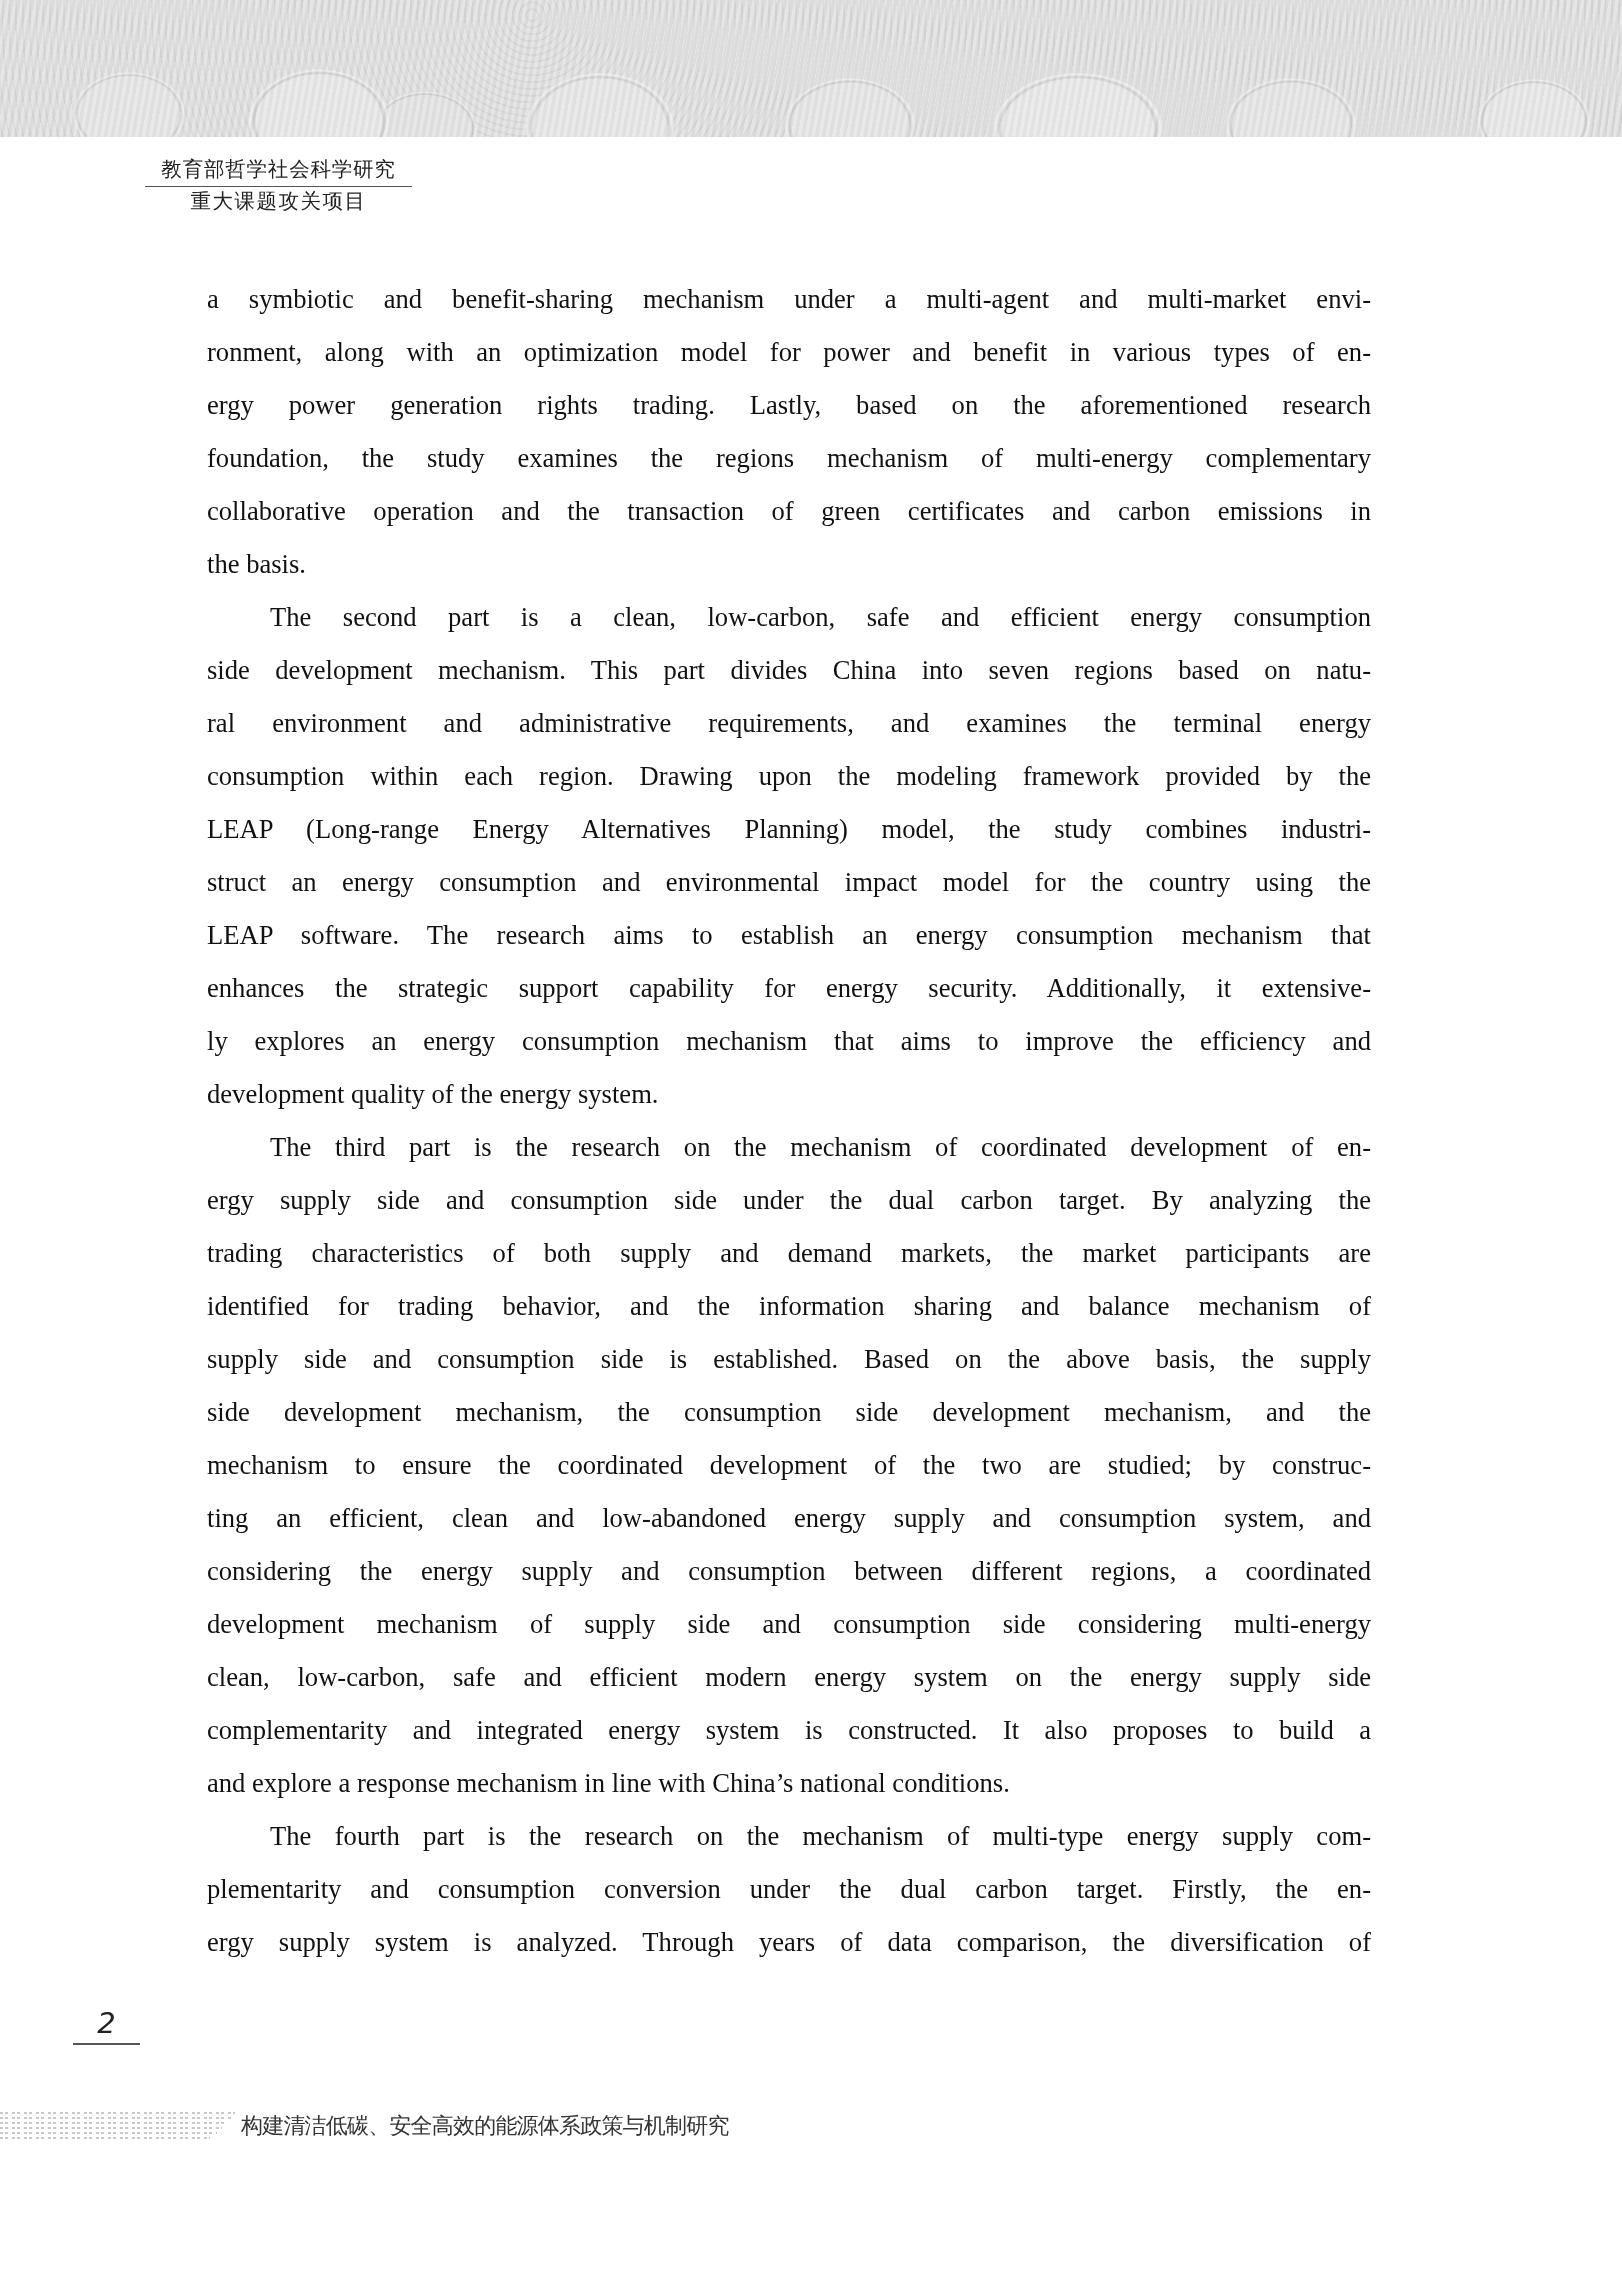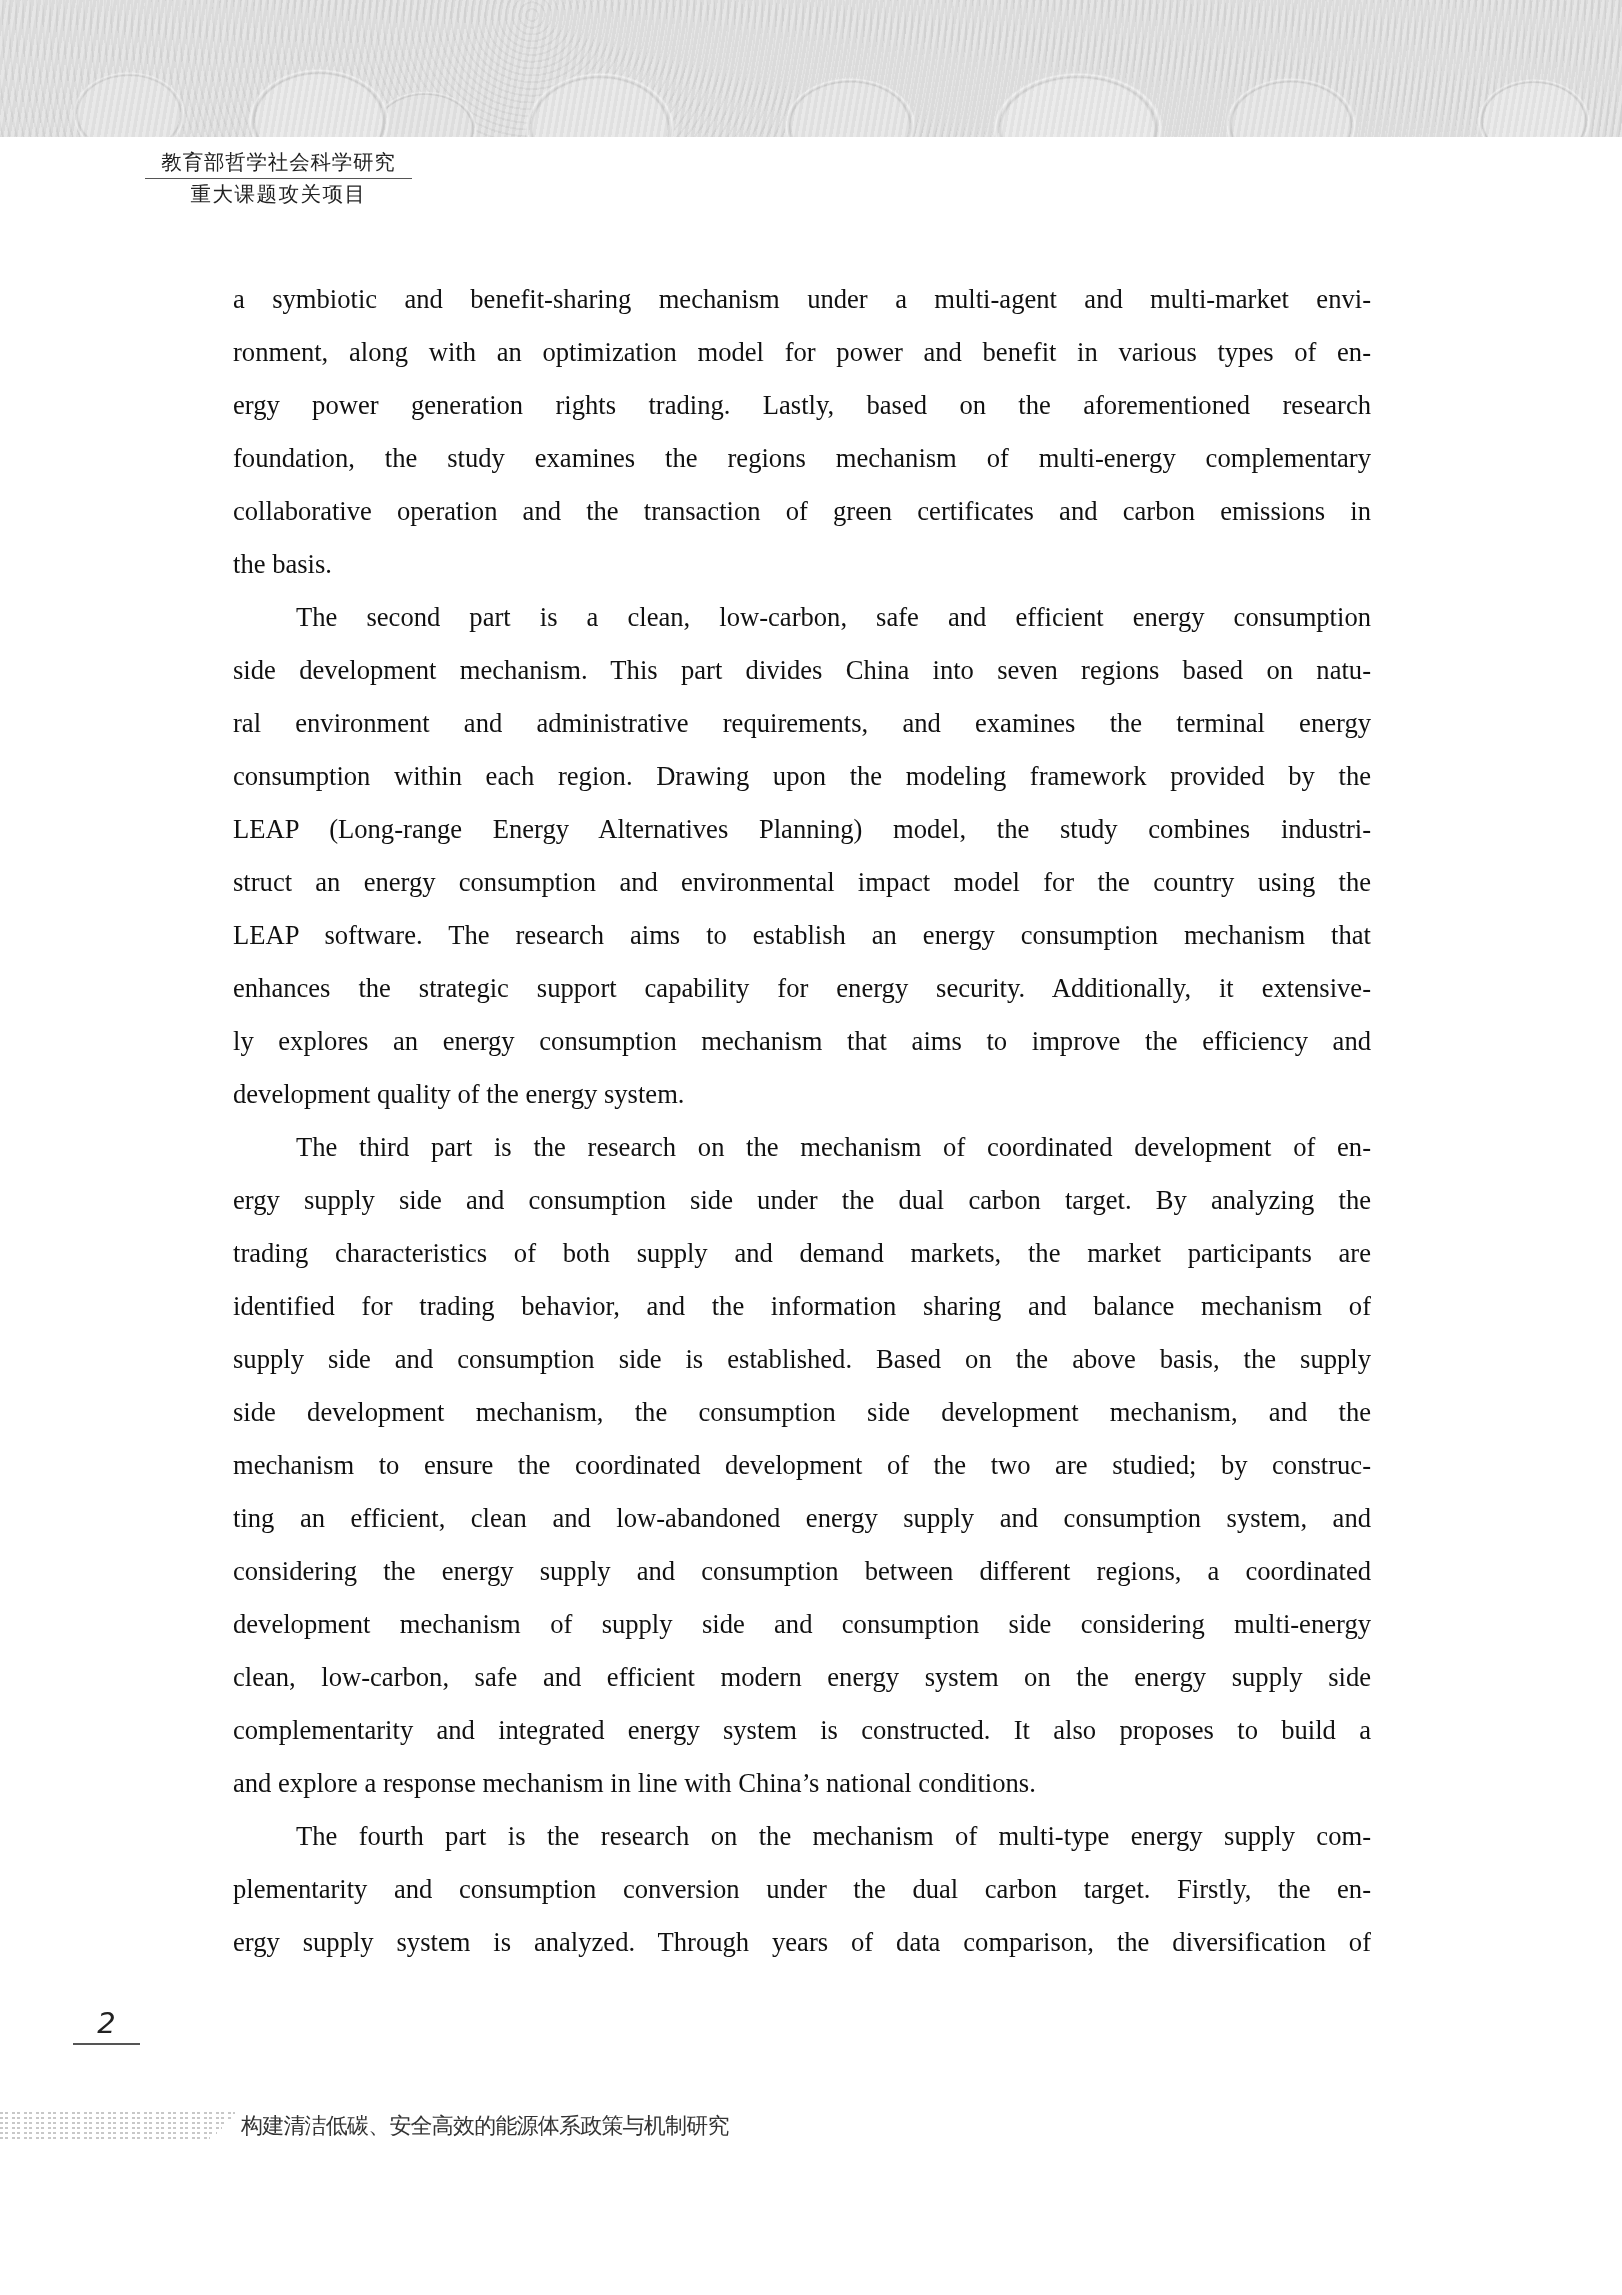--- a/index.html
+++ b/index.html
@@ -35,24 +35,24 @@
     }
     .banner-texture {
       position: absolute;
       inset: 0;
       background: repeating-linear-gradient(100deg, rgba(255,255,255,0.12) 0 3px, rgba(0,0,0,0.03) 3.8px 6.8px);
     }
     
     .run-head {
       position: absolute;
       left: 145px;
-      top: 149px;
+      top: 157px;
       width: 267px;
       text-align: center;
-      font-family: Liberation Serif, serif;
+      font-family: Liberation Mono, monospace;
       color: #222;
     }
     .run-head .line1 {
       font-size: 20.5px;
       letter-spacing: 0.8px;
       line-height: 27px;
       white-space: nowrap;
     }
     .run-head .rule {
       height: 1.5px;
@@ -87,21 +87,20 @@
     .body-text .ln.last {
       text-align-last: left;
     }
     .body-text .ln.indent {
       padding-left: 63px;
     }
     .body-text .ln span {
       display: block;
       text-align: justify;
       text-align-last: justify;
-      margin-left: 26px;
     }
     .body-text .ln.last span {
       text-align-last: left;
     }
     
     .page-num {
       position: absolute;
       left: 73px;
       top: 2005px;
       width: 67px;

